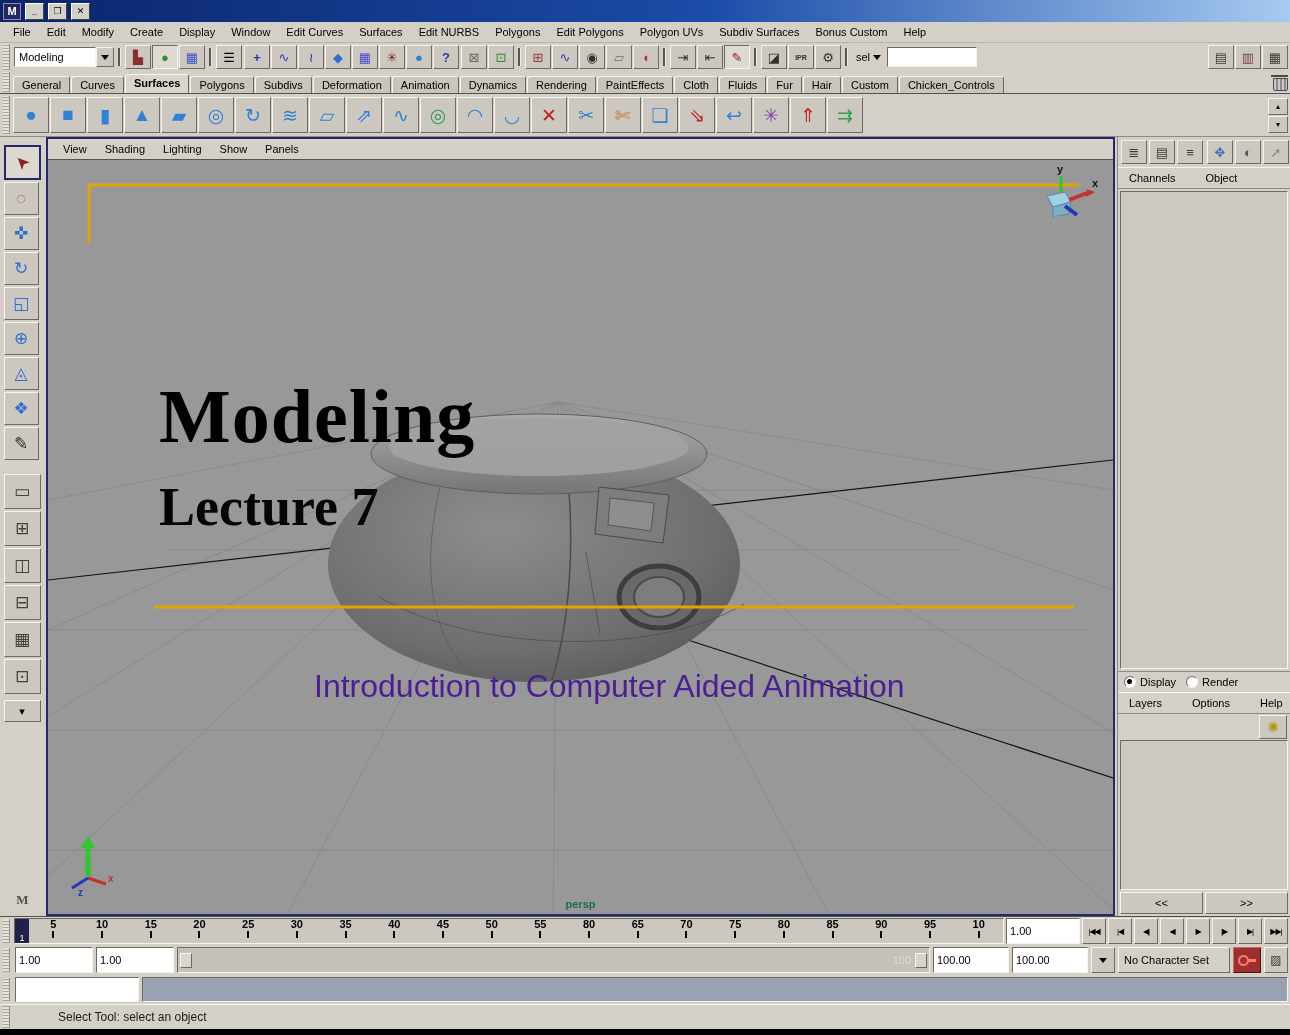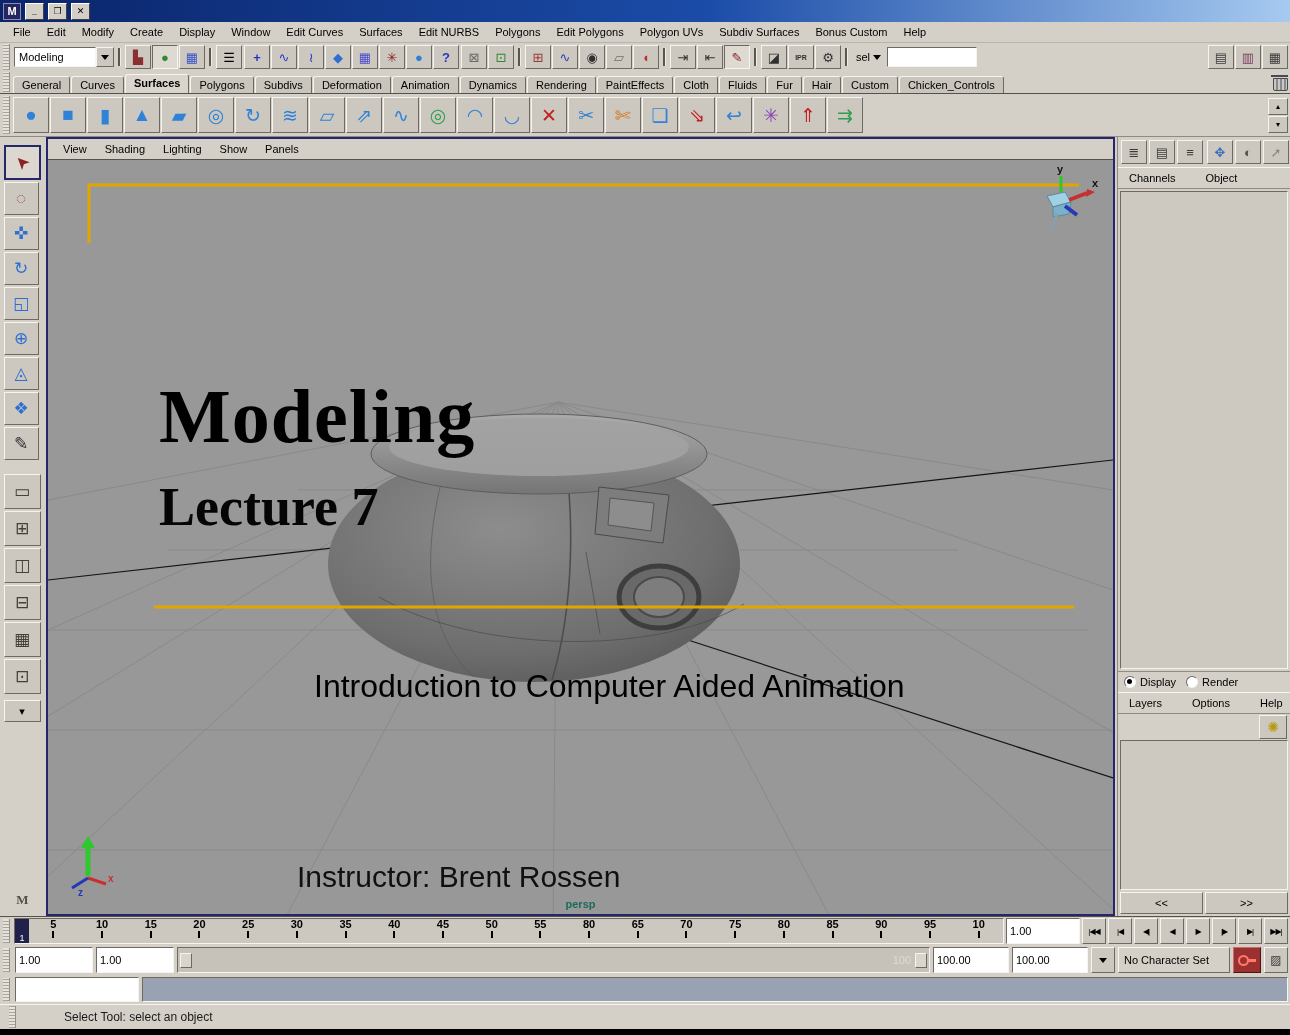--- a/index.html
+++ b/index.html
@@ -59,21 +59,21 @@
   #viewport{flex:1;display:flex;flex-direction:column;border:2px solid #26276b;margin:0 2px;min-width:0;background:#989898;}
   #panel-menu{height:20px;flex:0 0 20px;background:#d4d0c8;display:flex;align-items:center;padding:0 8px;gap:4px;border-bottom:1px solid #55514b;}
   #vp-content{position:relative;flex:1;overflow:hidden;background:#989898;}
   #vp-content svg.layer{position:absolute;left:0;top:0;}
   .slide-title{position:absolute;left:111px;font-family:"Liberation Serif","DejaVu Serif",serif;
      font-weight:bold;color:#000;font-size:76px;line-height:1;letter-spacing:1px;white-space:nowrap;}
   #slide-title1{top:100px;}
   #slide-title2{top:218px;}
   #slide-lecture{position:absolute;left:111px;top:316px;font-family:"Liberation Serif","DejaVu Serif",serif;
      font-weight:bold;font-size:54px;color:#050505;}
-  #slide-caption{position:absolute;left:266px;top:508px;font-size:32px;color:#000000;}
+  #slide-caption{position:absolute;left:266px;top:508px;font-size:32px;color:#4c1d95;}
   #slide-credit{position:absolute;left:249px;top:700px;font-size:30px;color:#101010;}
   #persp-label{position:absolute;left:0;right:0;bottom:4px;text-align:center;font-weight:bold;font-size:11px;color:#1b6b5a;}
   #orb{position:absolute;left:276px;top:232px;}
   #gizmo{position:absolute;right:12px;top:2px;}
   #origin-axis{position:absolute;left:8px;bottom:14px;}
   
   #rightpanel{width:172px;flex:0 0 172px;display:flex;flex-direction:column;border-left:1px solid #8f8b83;}
   #rp-toolbar{height:30px;flex:0 0 30px;display:flex;align-items:center;gap:2px;padding:0 3px;}
   .rp-btn{width:24px;height:22px;display:flex;align-items:center;justify-content:center;font-size:13px;color:#3a3a3a;}
   #rp-menu,#layer-menu{height:20px;flex:0 0 20px;display:flex;align-items:center;gap:16px;padding:0 4px;border-top:1px solid #f5f4ef;border-bottom:1px solid #8f8b83;}
@@ -106,21 +106,21 @@
   #charset-box{width:100px;display:flex;align-items:center;padding:0 5px;border:1px solid;border-color:#f5f4ef #6e6a63 #6e6a63 #f5f4ef;background:#d4d0c8;white-space:nowrap;}
   #autokey-btn{width:26px;background:#9c3030;border:1px solid;border-color:#c86a6a #4a1414 #4a1414 #c86a6a;
      display:flex;align-items:center;justify-content:center;gap:0;}
   #autokey-btn .bit{width:7px;height:7px;border:2px solid #ff7a6a;border-radius:50%;}
   #autokey-btn .stem{width:8px;height:3px;background:#ff7a6a;margin-left:-1px;}
   .mini-btn{width:22px;display:flex;align-items:center;justify-content:center;font-size:12px;color:#3a3a3a;}
   
   #commandline{height:25px;flex:0 0 25px;display:flex;align-items:stretch;gap:3px;padding:2px;}
   #command-input{width:118px;background:#fff;border:1px solid;border-color:#6e6a63 #f5f4ef #f5f4ef #6e6a63;font-size:11px;}
   #command-result{flex:1;background:#99a2b3;border:1px solid;border-color:#6e6a63 #f5f4ef #f5f4ef #6e6a63;}
-  #helpline{height:24px;flex:0 0 24px;display:flex;align-items:center;gap:6px;padding:0 8px;border-top:1px solid #f5f4ef;}
+  #helpline{height:24px;flex:0 0 24px;display:flex;align-items:center;gap:6px;padding:0 2px;border-top:1px solid #f5f4ef;}
   #helpline .msg{padding-left:40px;font-size:12px;color:#1a1a1a;}
   #blackstrip{height:6px;flex:0 0 6px;background:#000;}
 </style>
 </head>
 <body>
 
 <div id="app">
 
   <div id="titlebar">
     <div class="ticon">M</div>
@@ -505,21 +505,20 @@
         <svg class="layer" width="1065" height="772" viewBox="0 0 1065 772" style="pointer-events:none;">
           <g stroke="#e2a500" stroke-width="3" fill="none">
             <path d="M41 83 L41 25 L1031 25"></path>
             <line x1="106" y1="447" x2="1026" y2="447"></line>
           </g>
         </svg>
 
         <div id="slide-title2" class="slide-title">Modeling</div>
         <div id="slide-lecture">Lecture 7</div>
         <div id="slide-caption">Introduction to Computer Aided Animation</div>
-        <div id="slide-credit">Instructor: Brent Rossen</div>
 
         <svg id="gizmo" width="76" height="76" viewBox="0 0 76 76">
           <text x="32" y="11" font-size="11" font-weight="bold" fill="#111">y</text>
           <line x1="36" y1="14" x2="36" y2="30" stroke="#2ec82e" stroke-width="3"></line>
           <polygon points="22,34 40,30 46,40 28,45" fill="#9fd0e4" stroke="#5a8aa0"></polygon>
           <polygon points="28,45 46,40 44,52 28,55" fill="#7ab0c8" stroke="#5a8aa0"></polygon>
           <line x1="44" y1="38" x2="62" y2="31" stroke="#c83030" stroke-width="4"></line>
           <polygon points="62,27 70,30 61,35" fill="#c83030"></polygon>
           <text x="67" y="25" font-size="11" font-weight="bold" fill="#111">x</text>
           <line x1="40" y1="44" x2="52" y2="53" stroke="#2438b8" stroke-width="4"></line>

